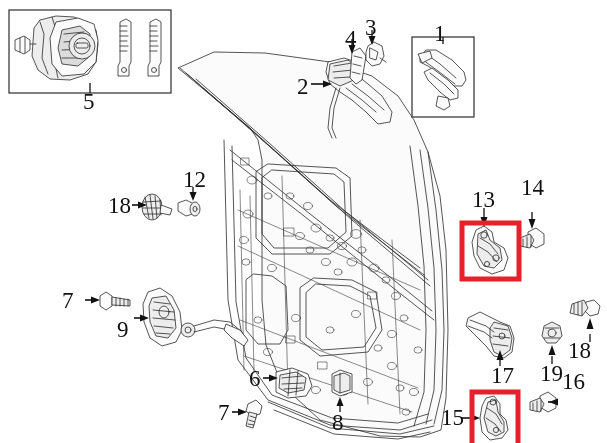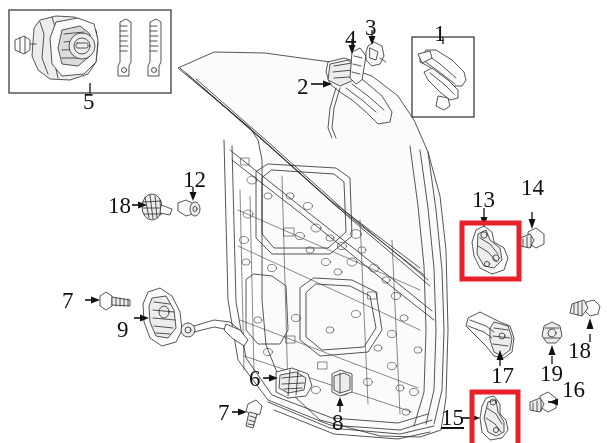--- a/index.html
+++ b/index.html
@@ -359,19 +359,19 @@
   <div class="callout callout-lg" style="left:83px;  top:90px;">5</div>
   <div class="callout callout-lg" style="left:249px; top:367px;">6</div>
   <div class="callout callout-lg" style="left:218px; top:401px;">7</div>
   <div class="callout callout-lg" style="left:332px; top:411px;">8</div>
   <div class="callout callout-lg" style="left:117px; top:318px;">9</div>
   <div class="callout callout-lg" style="left:62px;  top:289px;">7</div>
   <div class="callout callout-lg" style="left:108px; top:194px;">18</div>
   <div class="callout callout-lg" style="left:183px; top:168px;text-align:right;">12</div>
   <div class="callout callout-lg" style="left:472px; top:188px;">13</div>
   <div class="callout callout-lg" style="left:521px; top:176px;">14</div>
-  <div class="callout callout-lg" style="left:441px; top:406px;text-decoration:underline;">15</div>
-  <div class="callout callout-lg" style="left:562px; top:378px;">16</div>
+  <div class="callout callout-lg" style="left:441px; top:406px;">15</div>
+  <div class="callout callout-lg" style="left:562px; top:370px;">16</div>
   <div class="callout callout-lg" style="left:491px; top:364px;">17</div>
   <div class="callout callout-lg" style="left:568px; top:339px;">18</div>
   <div class="callout callout-lg" style="left:540px; top:362px;">19</div>
 
 </div>
 
 </body></html>

